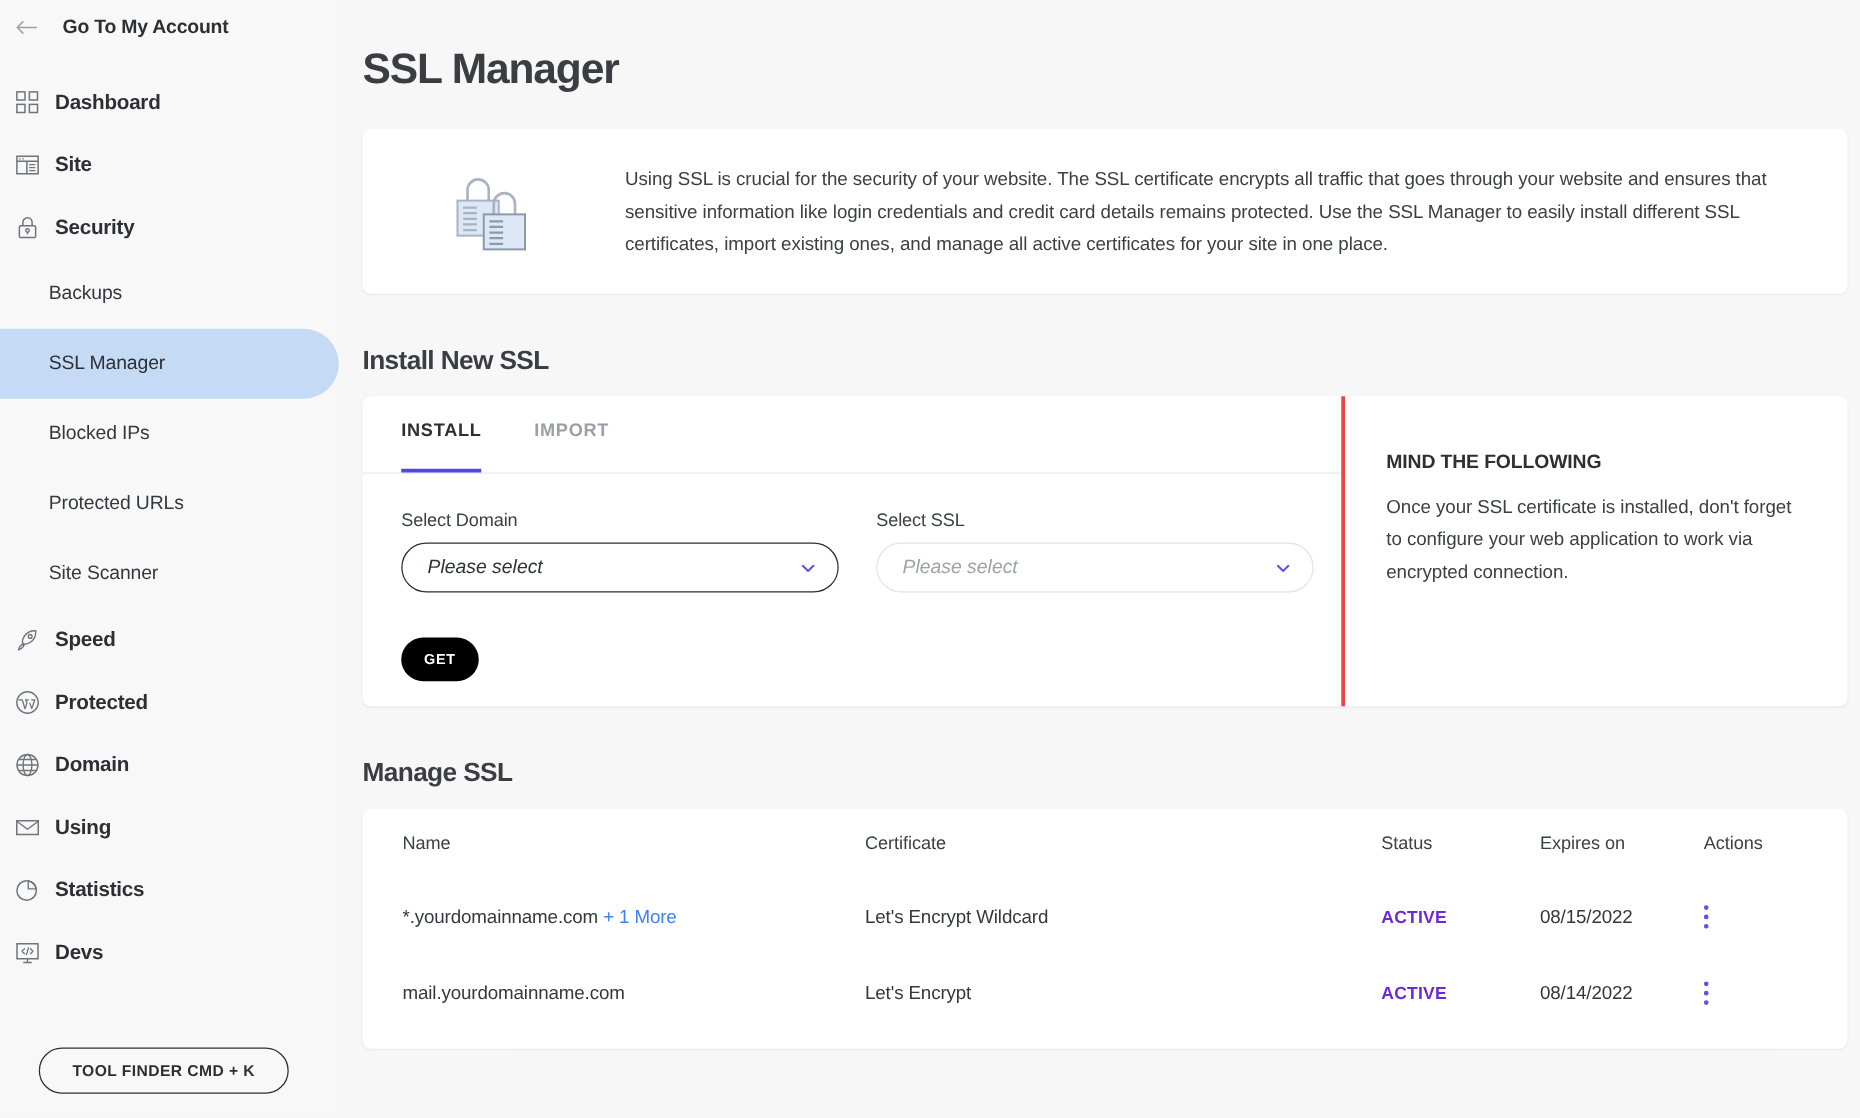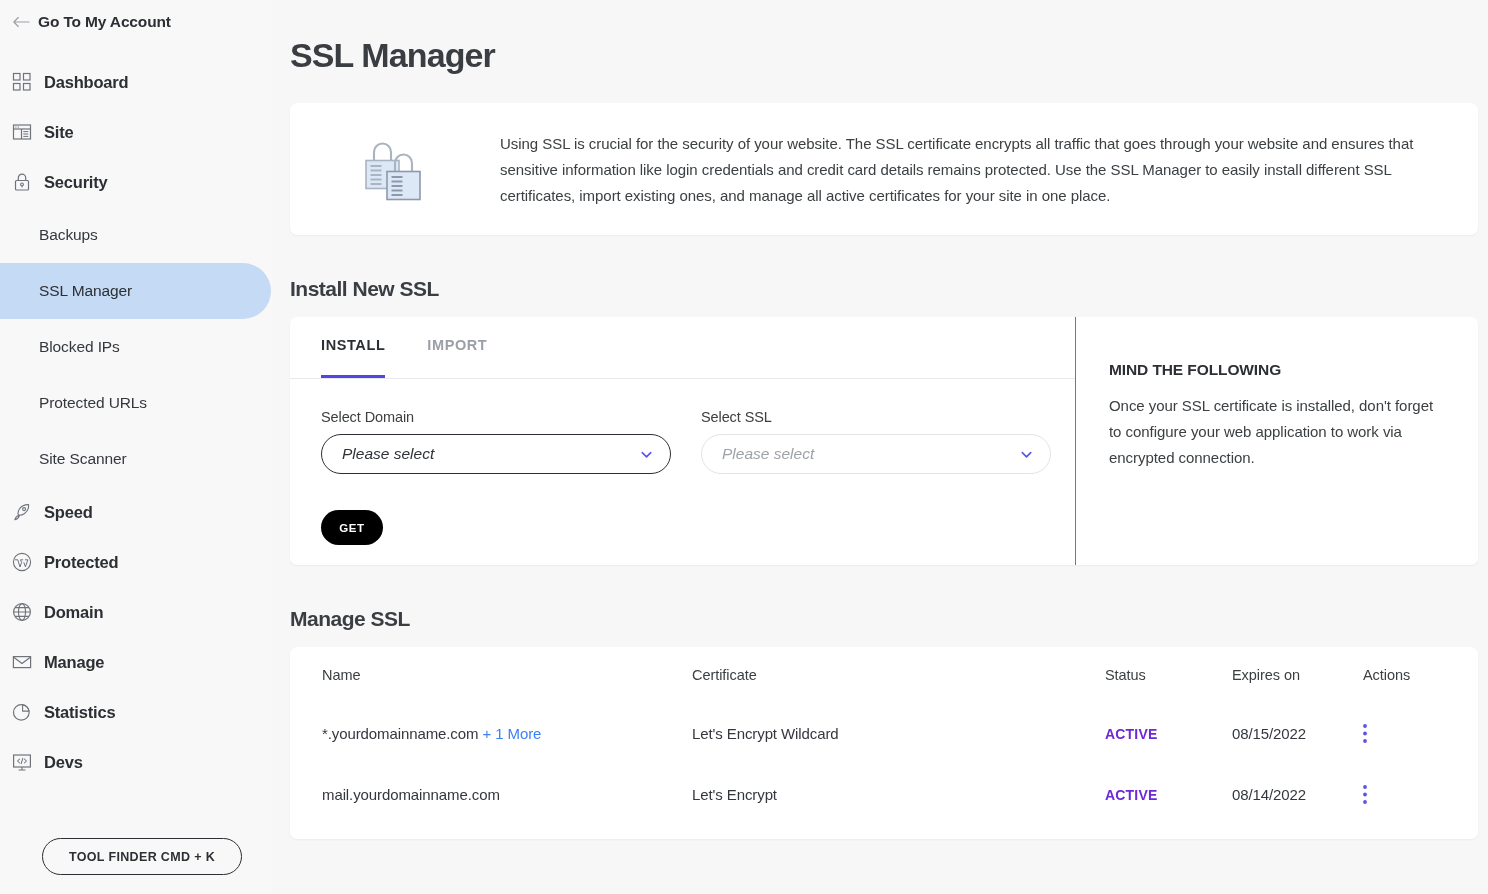--- a/index.html
+++ b/index.html
@@ -13,21 +13,21 @@
 
   
   .sidebar {
     width: 272px; height: 894px;
     background: #f8f8f9;
     flex: 0 0 272px;
     position: relative;
     padding-top: 9px;
   }
   .back-row {
-    display: flex; align-items: center; gap: 8px;
+    display: flex; align-items: center; gap: 20px;
     padding: 4px 0 4px 12px; height: 26px;
     cursor: pointer;
   }
   .back-arrow { width: 18px; height: 14px; display:block; color:#9ca0a6; }
   .back-label {
     font-size: 15.5px; font-weight: 700; color: #2c2f33;
     letter-spacing: -0.15px;
   }
   .nav { margin-top: 22px; }
   .nav-top {
@@ -45,21 +45,21 @@
     font-size: 15.5px; color: #34383e; cursor: pointer;
     letter-spacing: -0.1px;
   }
   .nav-sub.active {
     background: #c5daf4;
     border-radius: 0 28px 28px 0;
     width: 271px;
     color: #2c2f33;
   }
   .tool-finder {
-    position: absolute; left: 42px; top: 838px;
+    position: absolute; left: 31px; top: 838px;
     width: 200px; height: 37px;
     border: 1.4px solid #2c2f33; border-radius: 20px;
     background: #f8f8f9;
     display: flex; align-items: center; justify-content: center;
     font-size: 12.5px; font-weight: 700; letter-spacing: 0.35px;
     color: #2c2f33; cursor: pointer;
   }
 
   
   .main {
@@ -98,21 +98,21 @@
   .section-title {
     font-size: 21px; font-weight: 800; color: #3a3d42;
     letter-spacing: -0.5px;
     padding: 0 0 0 18px;
   }
   .sec-install { margin-top: 42px; }
   .sec-manage  { margin-top: 42px; }
 
   
   .install-card { margin-top: 16px; display: flex; min-height: 248px; }
-  .install-left { flex: 1 1 auto; border-right: 1px solid #ef4444; }
+  .install-left { flex: 1 1 auto; border-right: 3px solid #ef4444; }
   .install-right { flex: 0 0 402px; padding: 44px 40px 0 33px; }
 
   .tabs {
     display: flex; height: 62px; align-items: stretch;
     border-bottom: 1px solid #e8e9ec;
     padding-left: 31px;
   }
   .tab {
     display: flex; align-items: center;
     font-size: 14.5px; font-weight: 700; letter-spacing: 0.6px;
@@ -263,21 +263,21 @@
           <path d="M1.8 10h16.4M3.1 5.6h13.8M3.1 14.4h13.8" stroke="currentColor" stroke-width="1.1"></path>
         </svg>
         <span class="txt">Domain</span>
       </div>
 
       <div class="nav-top">
         <svg class="ico" viewBox="0 0 20 20" fill="none">
           <rect x="1.4" y="4.6" width="17.2" height="11" stroke="currentColor" stroke-width="1.2"></rect>
           <path d="m1.4 5 8.6 6.4L18.6 5" stroke="currentColor" stroke-width="1.2" stroke-linejoin="round"></path>
         </svg>
-        <span class="txt">Manage</span>
+        <span class="txt">Using</span>
       </div>
 
       <div class="nav-top">
         <svg class="ico" viewBox="0 0 20 20" fill="none">
           <circle cx="9.3" cy="10.4" r="7.8" stroke="currentColor" stroke-width="1.2"></circle>
           <path d="M10.6 2.8a7.8 7.8 0 0 1 6.5 6.3h-6.5z" stroke="currentColor" stroke-width="1.1" stroke-linejoin="round"></path>
         </svg>
         <span class="txt">Statistics</span>
       </div>
 

